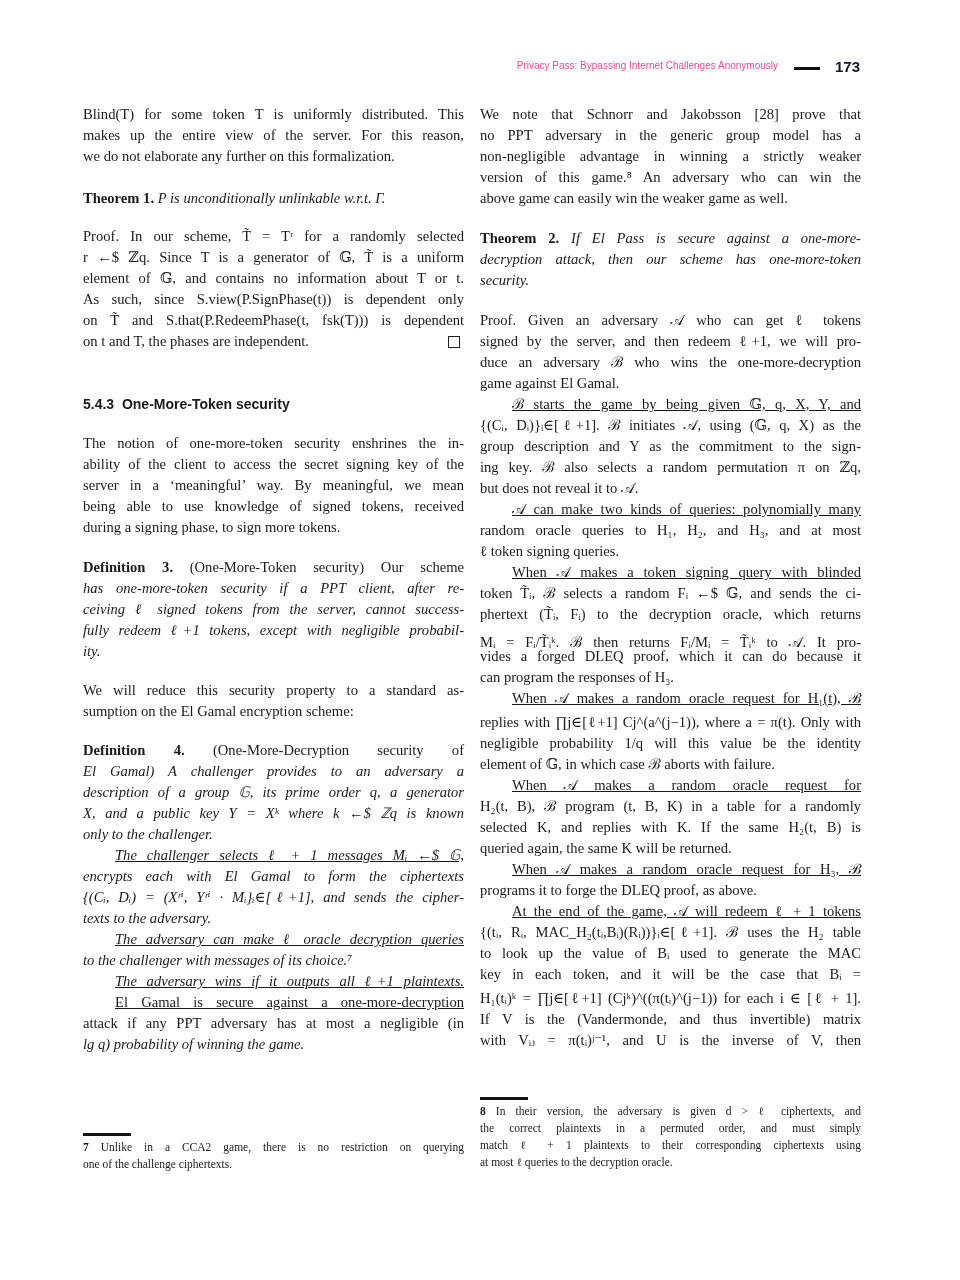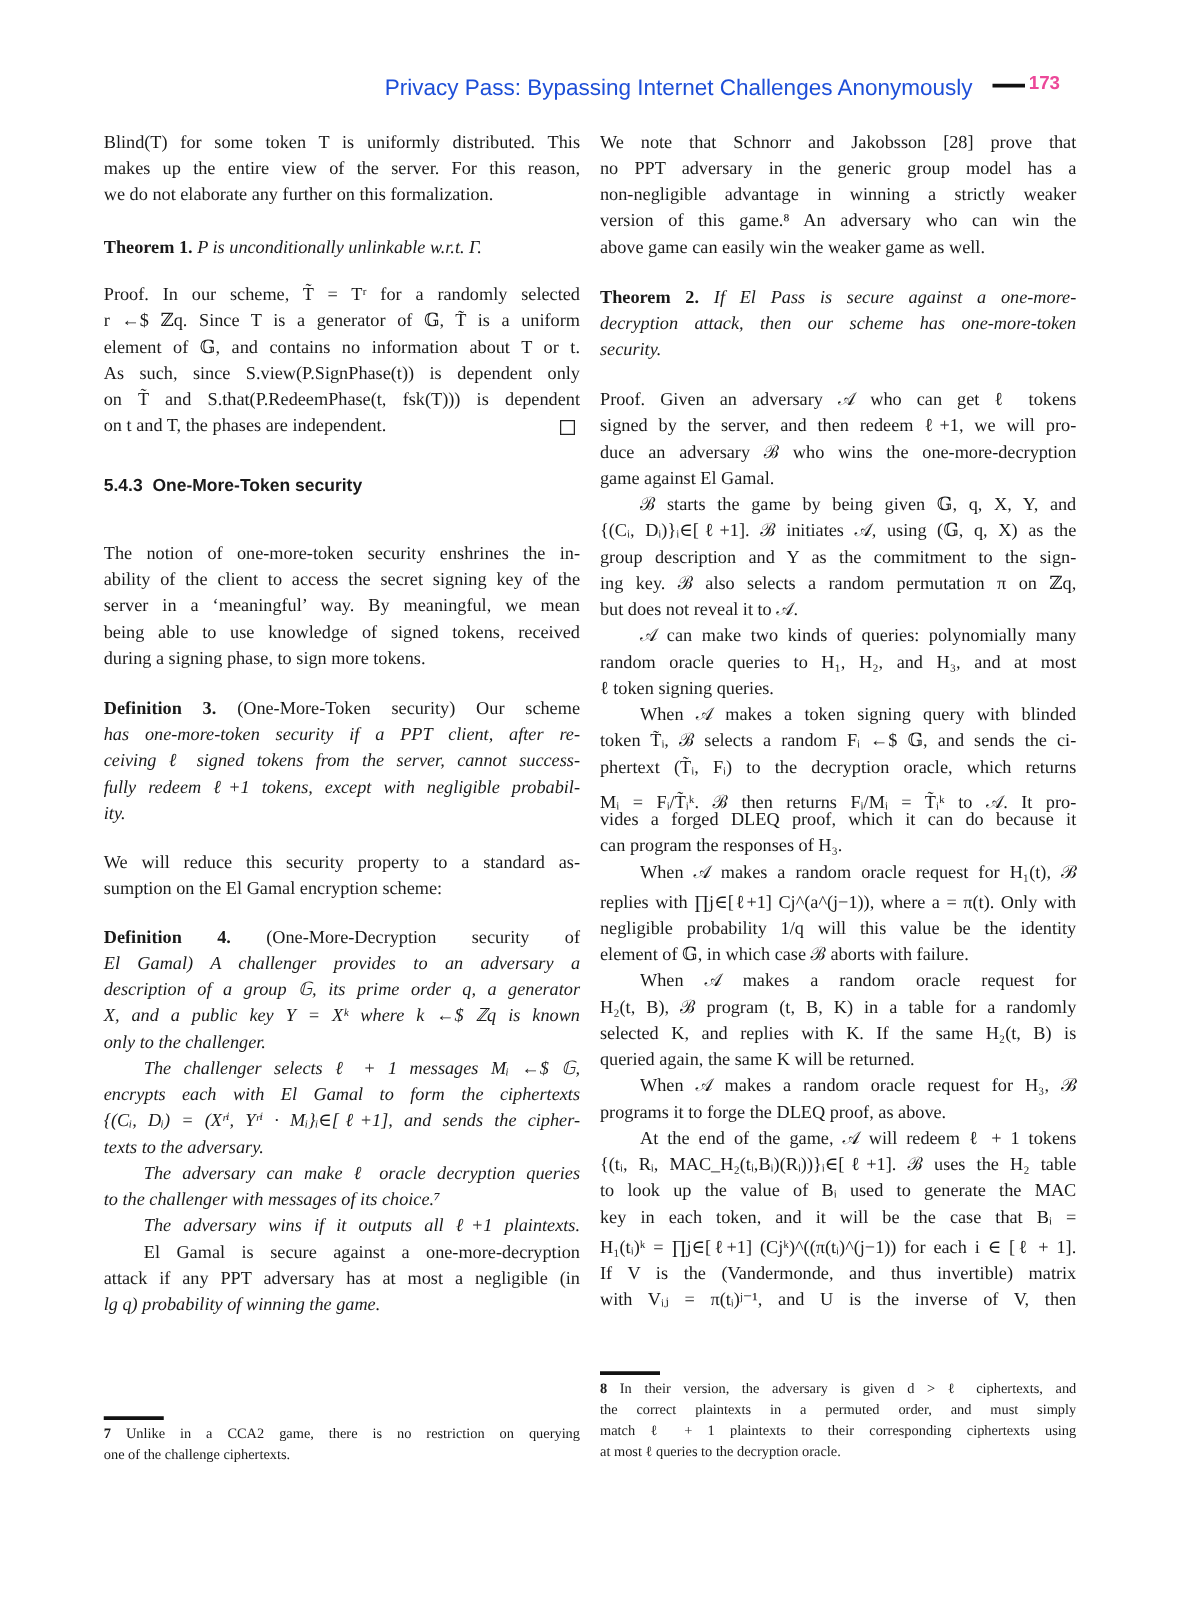--- a/index.html
+++ b/index.html
@@ -1,27 +1,27 @@
 <!DOCTYPE html>
 <html><head>
 <meta charset="utf-8">
 <style>
   html, body { margin:0; padding:0; background:#ffffff; }
   body { width:960px; height:1280px; position:relative; overflow:hidden; color:#1a1a1a;
          font-family:"Liberation Serif","DejaVu Serif",serif; }
   .header { position:absolute; top:58px; left:0; width:860px; height:20px; }
-  .header .running { position:absolute; right:82px; top:2px; font-family:"Liberation Sans","DejaVu Sans",sans-serif; font-size:18px; color:#1d4ed8; }
+  .header .running { position:absolute; right:82px; top:2px; font-family:"Liberation Sans","DejaVu Sans",sans-serif; font-size:10px; color:#ec4899; }
   .header .rule { position:absolute; right:40px; top:9px; width:26px; height:3px; background:#111; }
-  .header .pageno { position:absolute; right:12px; top:0px; font-family:"Liberation Sans","DejaVu Sans",sans-serif; font-size:15px; font-weight:bold; color:#ec4899; }
+  .header .pageno { position:absolute; right:0; top:0px; font-family:"Liberation Sans","DejaVu Sans",sans-serif; font-size:15px; font-weight:bold; color:#0f172a; }
   .col { position:absolute; top:104px; width:381px; }
   .col.left { left:83px; }
   .col.right { left:480px; }
   .ln { position:absolute; left:0; width:381px; height:21px; font-size:14.6px; line-height:21px; white-space:nowrap; text-align:justify; text-align-last:justify; }
   .ln.last { text-align-last:left; }
-  .ln.ind { text-indent:32px; }
+  .ln.ind { text-indent:32px;text-decoration:underline; }
   .heading { font-family:"Liberation Sans","DejaVu Sans",sans-serif; font-weight:bold; font-size:14px; }
   i, .it { font-style:italic; }
   b { font-weight:bold; }
   .qed { display:inline-block; width:10px; height:10px; border:1.2px solid #222; position:absolute; right:4px; top:5px; }
   .fn-rule { position:absolute; height:3px; background:#111; width:48px; }
   .fn { position:absolute; width:381px; font-size:11.5px; line-height:17px; white-space:nowrap; text-align:justify; text-align-last:justify; }
   .fn.last { text-align-last:left; }
 </style>
 </head>
 <body>
@@ -45,21 +45,21 @@
   <div class="ln" style="top:122px">Proof. In our scheme, T̃ = Tʳ for a randomly selected</div>
   <div class="ln" style="top:143px">r ←$ ℤq. Since T is a generator of 𝔾, T̃ is a uniform</div>
   <div class="ln" style="top:164px">element of 𝔾, and contains no information about T or t.</div>
   <div class="ln" style="top:185px">As such, since S.view(P.SignPhase(t)) is dependent only</div>
   <div class="ln" style="top:206px">on T̃ and S.that(P.RedeemPhase(t, fsk(T))) is dependent</div>
   <div class="ln last" style="top:227px">
     <span>on t and T, the phases are independent.</span>
     <span class="qed"></span>
   </div>
 
-  <div class="ln last heading" style="top:274px">
+  <div class="ln last heading" style="top:290px">
     <span>5.4.3</span>&nbsp;
     <span>One-More-Token security</span>
   </div>
 
   <div class="ln" style="top:329px">The notion of one-more-token security enshrines the in-</div>
   <div class="ln" style="top:350px">ability of the client to access the secret signing key of the</div>
   <div class="ln" style="top:371px">server in a ‘meaningful’ way. By meaningful, we mean</div>
   <div class="ln" style="top:392px">being able to use knowledge of signed tokens, received</div>
   <div class="ln last" style="top:413px">during a signing phase, to sign more tokens.</div>
 

